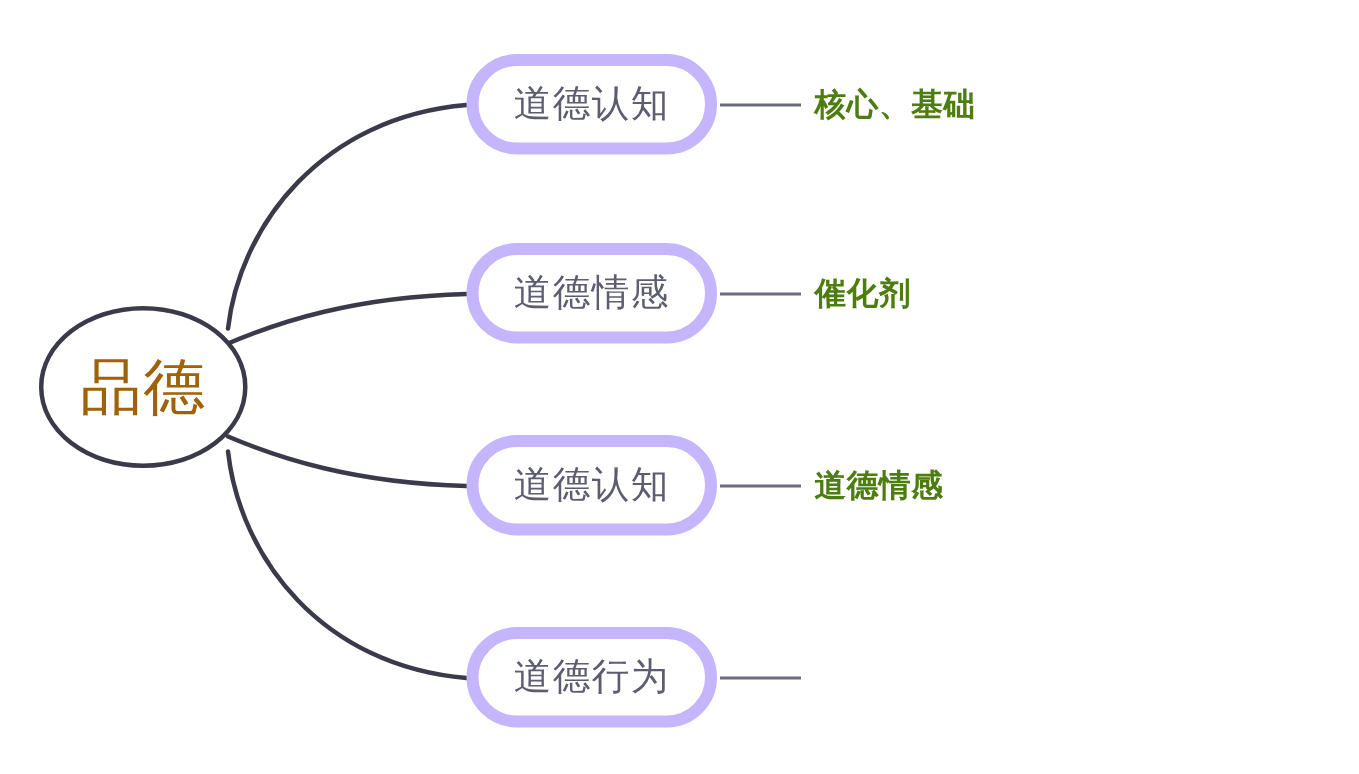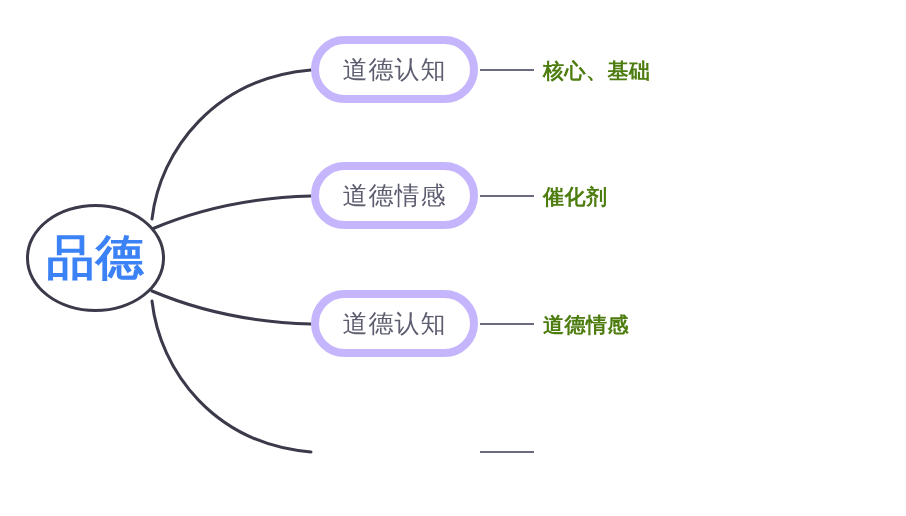--- a/index.html
+++ b/index.html
@@ -42,23 +42,23 @@
     box-sizing: border-box;
     border: 3px solid #3a3a4a;
     border-radius: 70px / 54px;
     background: #ffffff;
     display: flex;
     align-items: center;
     justify-content: center;
     z-index: 3;
   }
   .central-node-label {
-    font-size: 48px;
-    font-weight: bold;
-    color: #3b82f6;
+    font-size: 41px;
+    font-weight: normal;
+    color: #a16207;
     letter-spacing: 1px;
     line-height: 1;
     white-space: nowrap;
   }
 
   
   .branch-node {
     position: absolute;
     left: 311px;
     width: 167px;
@@ -126,14 +126,17 @@
   <div class="branch-node" style="top:162px">
     <span class="branch-node-label">道德情感</span>
   </div>
   <div class="annotation-label" style="top:196px">催化剂</div>
 
   <div class="branch-node" style="top:290px">
     <span class="branch-node-label">道德认知</span>
   </div>
   <div class="annotation-label" style="top:324px">道德情感</div>
 
+  <div class="branch-node" style="top:418px">
+    <span class="branch-node-label">道德行为</span>
+  </div>
 
 </div>
 
 </body></html>

